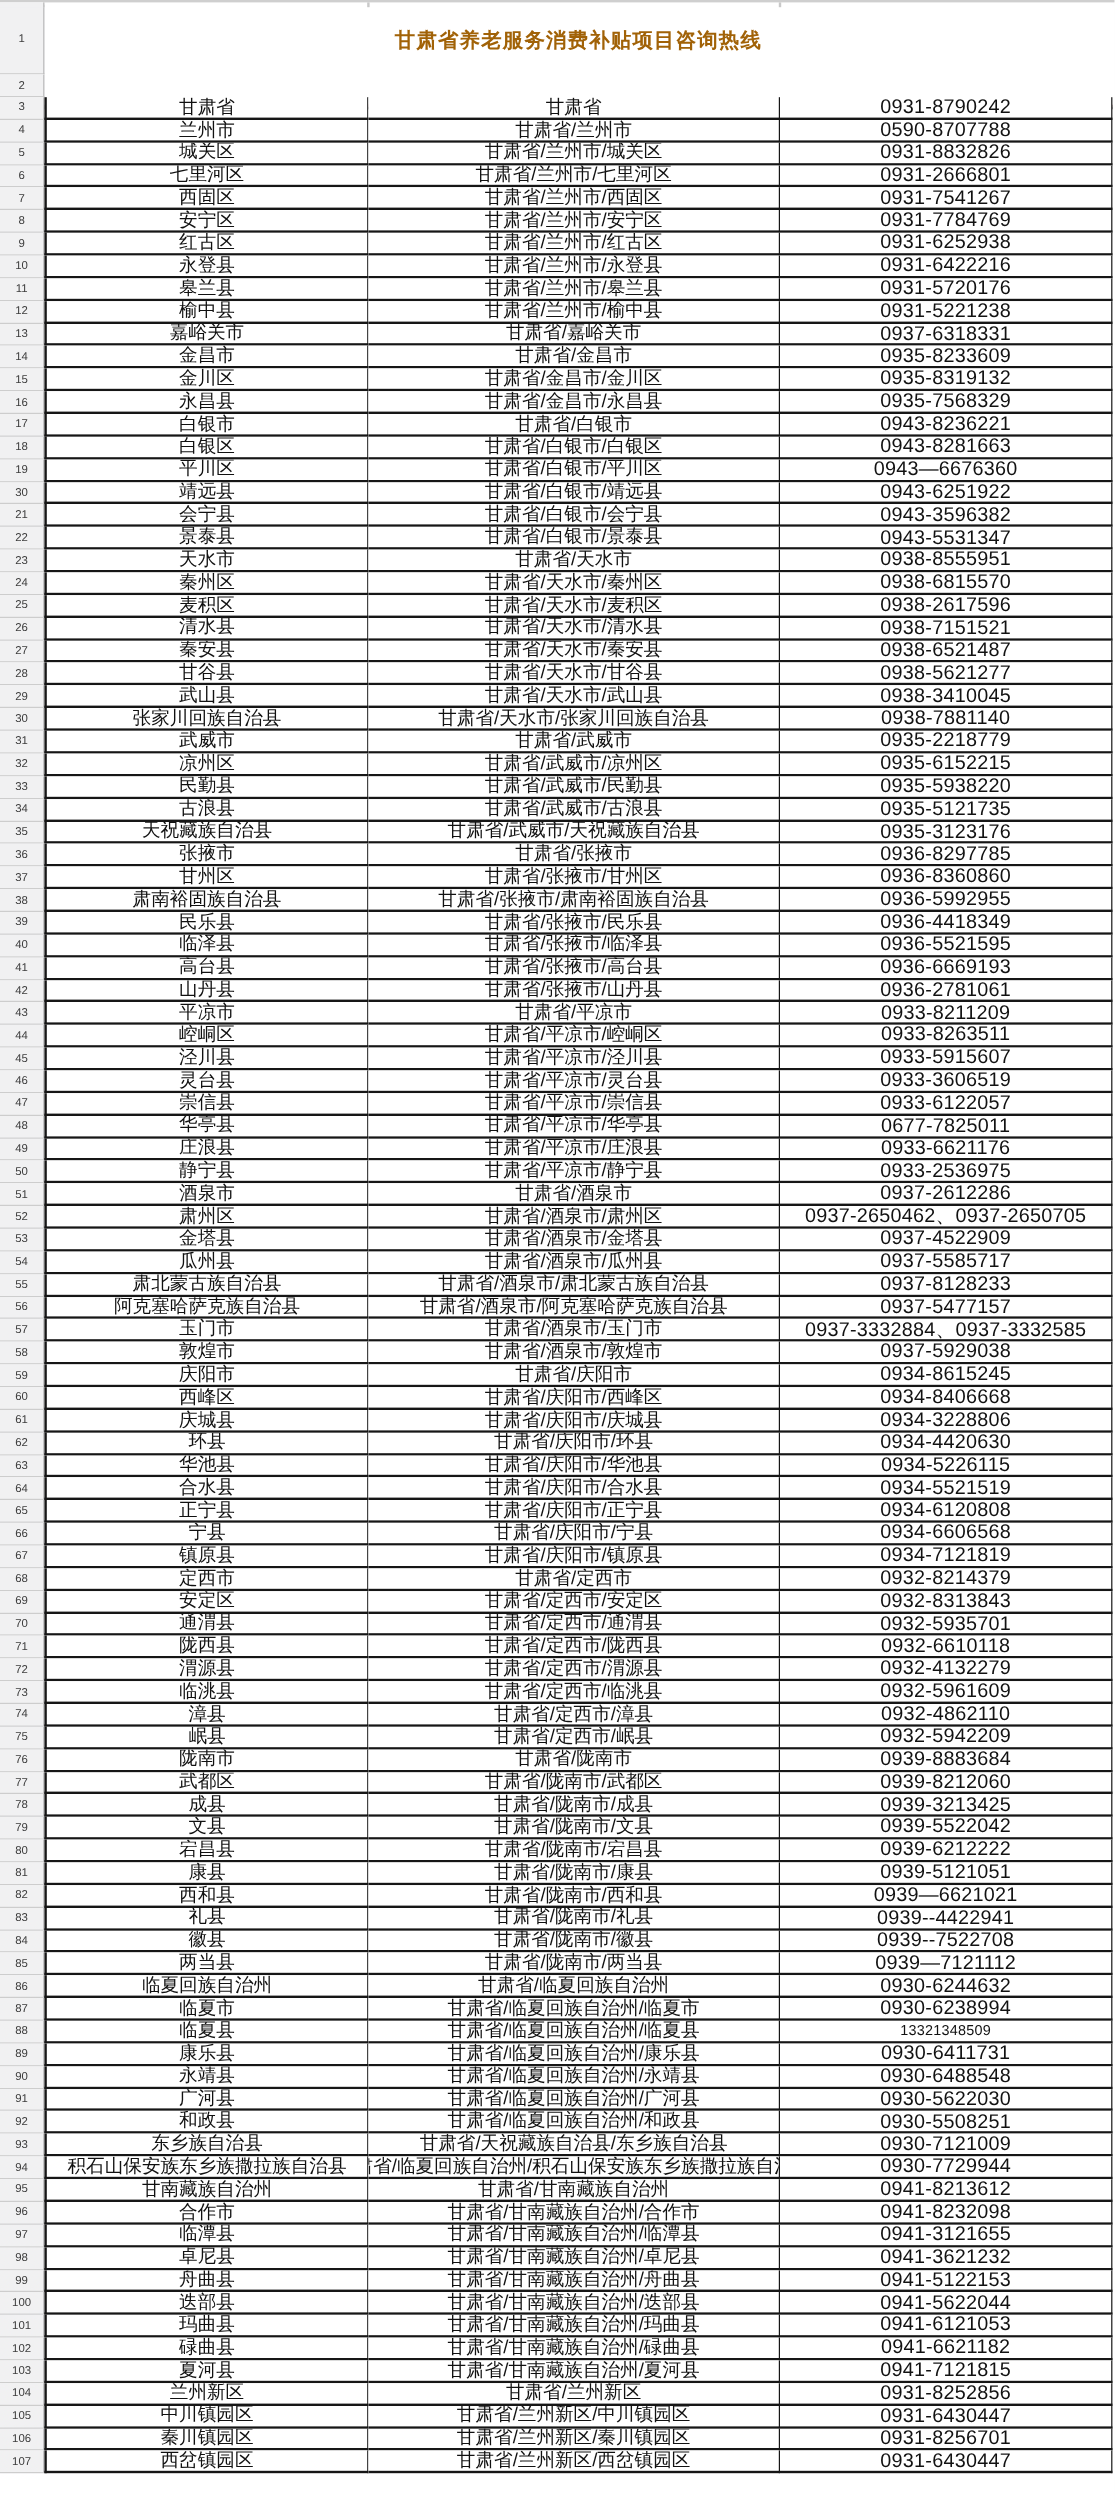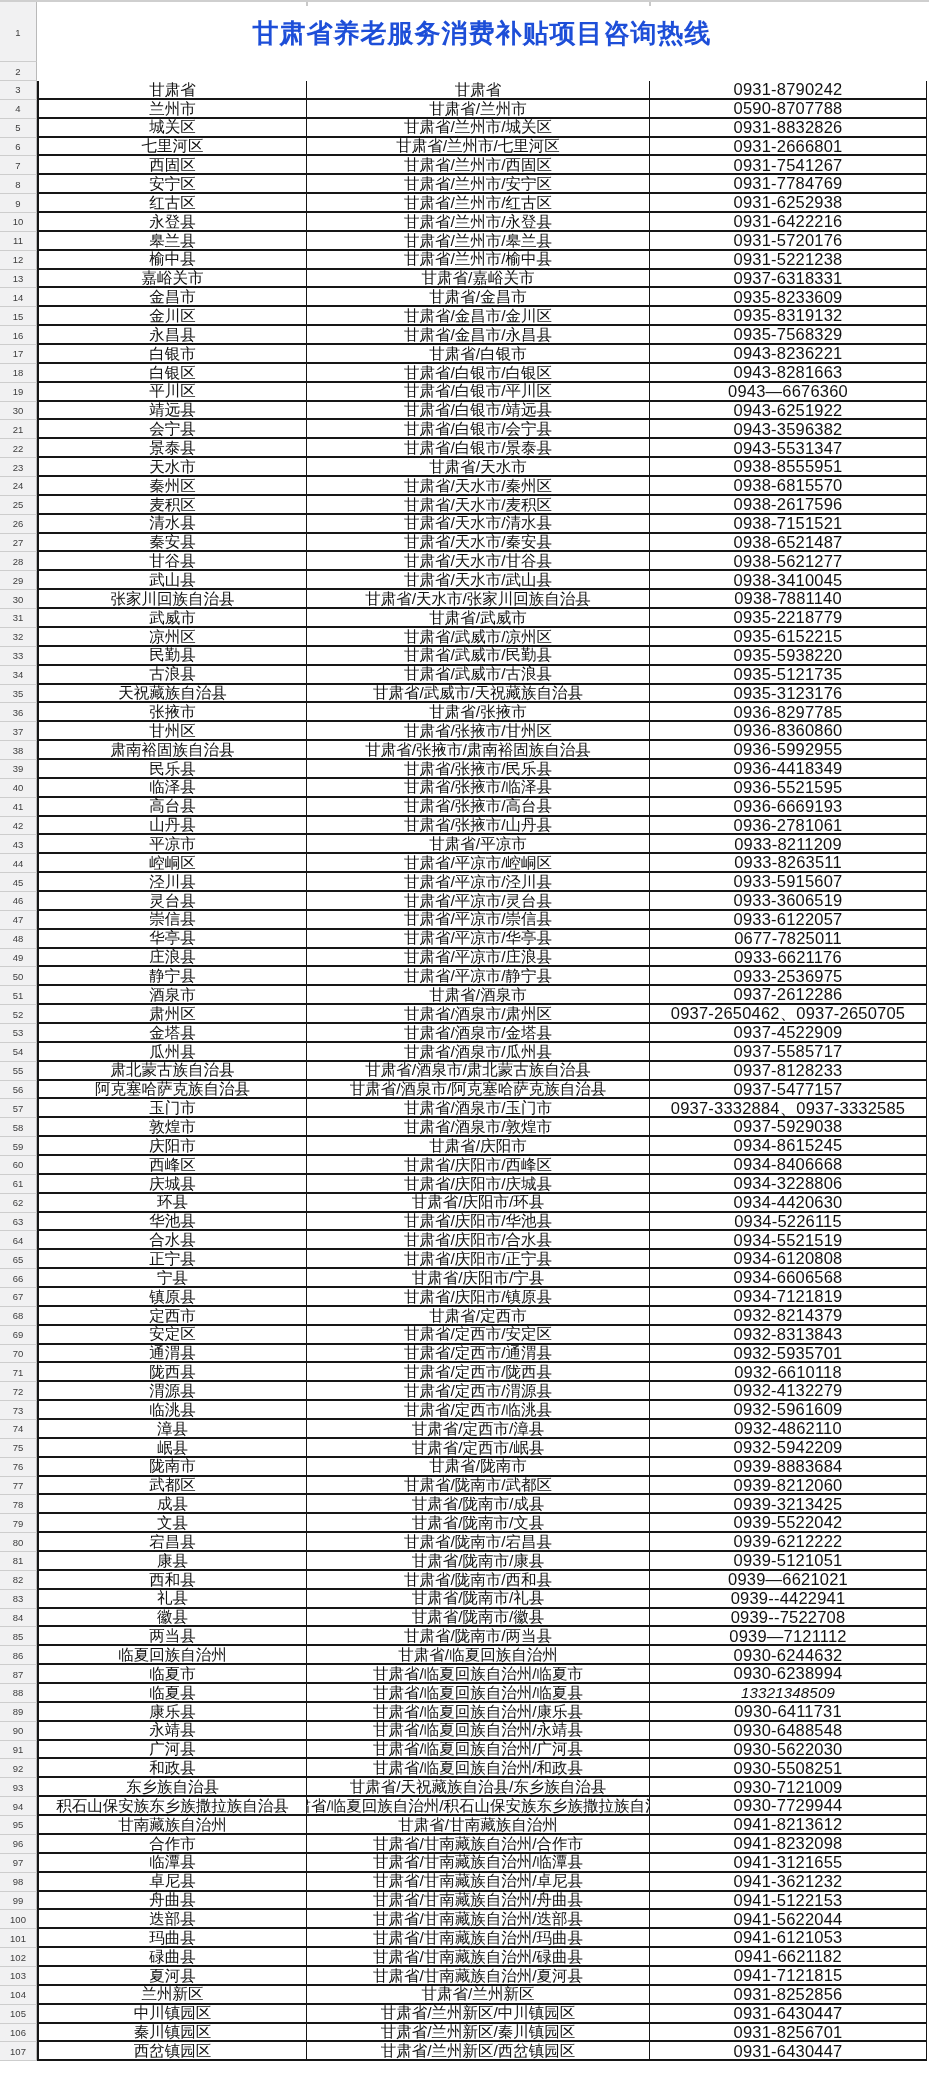--- a/index.html
+++ b/index.html
@@ -39,43 +39,43 @@
     border-bottom:1px solid #cdcdcd;
     box-sizing:border-box;
     display:flex;align-items:center;justify-content:center;
     font-size:9.5px;color:#3d3d3d;
     font-family:"Liberation Sans","DejaVu Sans",sans-serif;
   }
   
   .title-cell{
     grid-column:2/5;
     display:flex;align-items:center;justify-content:center;
-    font-size:26px;font-weight:700;letter-spacing:1px;
-    color:#1d4ed8;
+    font-size:17px;font-weight:700;letter-spacing:1px;
+    color:#a16207;
     box-sizing:border-box;
     font-family:"Liberation Sans","DejaVu Sans",sans-serif;
   }
   
   .tcell{
     background:#fff;
     border-right:1.5px solid #161616;
     border-bottom:2px solid #161616;
     box-sizing:border-box;
     display:flex;align-items:center;justify-content:center;
     overflow:hidden;white-space:nowrap;
     line-height:1;
   }
   .colA{border-left:2px solid #161616;}
   .hcell{border-top:2px solid #fca5a5;font-size:15px;font-weight:400;margin-top:25px;}
   .cjk{font-size:15.5px;}
   .phone{
     font-family:"Liberation Sans","DejaVu Sans",sans-serif;
     font-size:16.5px;letter-spacing:.2px;color:#121212;
   }
-  .phone.small{font-size:15px;font-style:italic;}
+  .phone.small{font-size:12px;}
 </style>
 </head>
 <body>
 
 <div class="sheet">
 
   <div class="top-strip">
     <div class="gutter-notch"></div>
     <i class="tick t1"></i>
     <i class="tick t2"></i>

